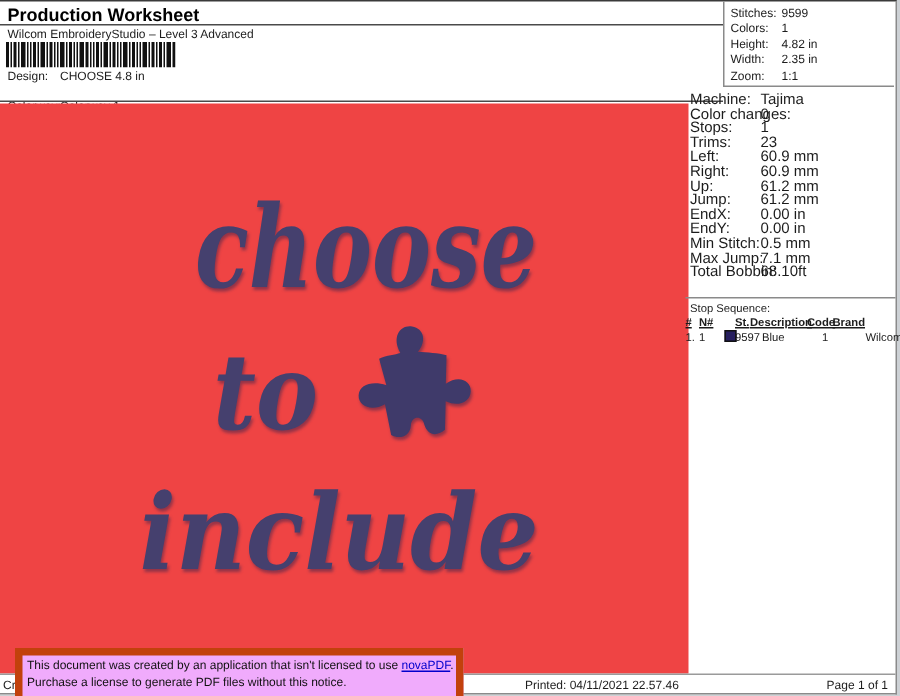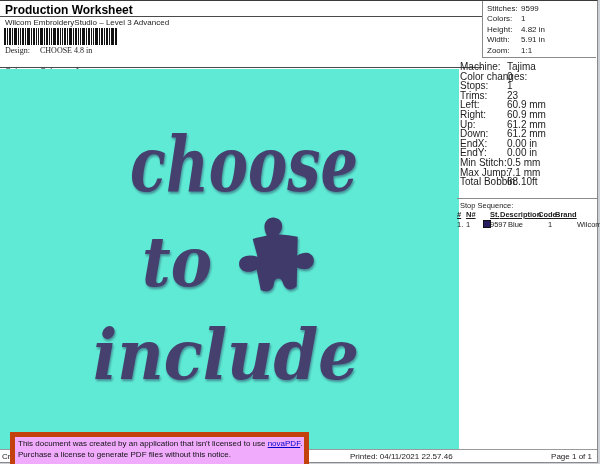--- a/index.html
+++ b/index.html
@@ -14,32 +14,32 @@
     border-top:1px solid #3a3a3a;border-right:1px solid #8a8a8a;border-bottom:1px solid #8a8a8a;
   }
   .abs{position:absolute;}
   .t8{font-size:8px;color:#1c1c1c;line-height:10px;white-space:nowrap;}
   .t75{font-size:7.5px;color:#1c1c1c;white-space:nowrap;}
 
   .title{left:5px;top:2px;font-size:12px;font-weight:bold;color:#000;}
   .title-rule{left:0;top:15px;width:482px;border-top:1px solid #4a4a4a;height:0;}
   .subtitle{left:5px;top:17px;}
   .barcode{left:4px;top:27px;width:113px;height:17px;}
-  .kv-design{left:5px;top:45px;font-family:Liberation Serif, serif;}
+  .kv-design{left:5px;top:45px;}
   .kv-colorway{left:5px;top:55px;}
   .kv-val{position:absolute;left:35px;top:0;}
   .kv{position:relative;width:200px;}
   .header-rule{left:0;top:66px;width:482px;border-top:1px solid #4a4a4a;height:0;}
 
   .stats-box{left:482px;top:0;width:114px;height:57px;border-left:1px solid #8a8a8a;border-bottom:1px solid #8a8a8a;padding-top:3px;box-sizing:border-box;}
   .stats-row{position:relative;line-height:10.4px;font-size:8px;color:#1c1c1c;}
   .stats-row .lbl{margin-left:4px;}
   .stats-row .val{position:absolute;left:38px;top:0;}
 
-  .design-area{left:0;top:68px;width:459px;height:380px;background:#5eead4;}
+  .design-area{left:0;top:68px;width:459px;height:380px;background:#ef4444;}
 
   .machine-panel{left:457px;top:61px;width:140px;}
   .m-row{position:relative;line-height:9.6px;font-size:10px;color:#1c1c1c;white-space:nowrap;}
   .m-row .lbl{margin-left:3px;}
   .m-row .val{position:absolute;left:50px;top:0;}
 
   .seq-rule{left:457px;top:197px;width:140px;border-top:1px solid #8a8a8a;height:0;}
   .seq-title{left:460px;top:200px;}
   .seq-header{left:457px;top:209px;width:140px;height:10px;}
   .seq-header span{position:absolute;top:0;font-size:7.5px;font-weight:bold;text-decoration:underline;color:#1c1c1c;}
@@ -144,21 +144,21 @@
         <span class="val">1</span>
       </div>
 
       <div class="stats-row">
         <span class="lbl">Height:</span>
         <span class="val">4.82 in</span>
       </div>
 
       <div class="stats-row">
         <span class="lbl">Width:</span>
-        <span class="val">5.91 in</span>
+        <span class="val">2.35 in</span>
       </div>
 
       <div class="stats-row">
         <span class="lbl">Zoom:</span>
         <span class="val">1:1</span>
       </div>
     </div>
 
   <div class="abs design-area">
     <svg width="459" height="380" viewBox="0 0 459 380">
@@ -205,21 +205,21 @@
         <span class="lbl">Right:</span>
         <span class="val">60.9 mm</span>
       </div>
 
       <div class="m-row">
         <span class="lbl">Up:</span>
         <span class="val">61.2 mm</span>
       </div>
 
       <div class="m-row">
-        <span class="lbl">Down:</span>
+        <span class="lbl">Jump:</span>
         <span class="val">61.2 mm</span>
       </div>
 
       <div class="m-row">
         <span class="lbl">EndX:</span>
         <span class="val">0.00 in</span>
       </div>
 
       <div class="m-row">
         <span class="lbl">EndY:</span>

